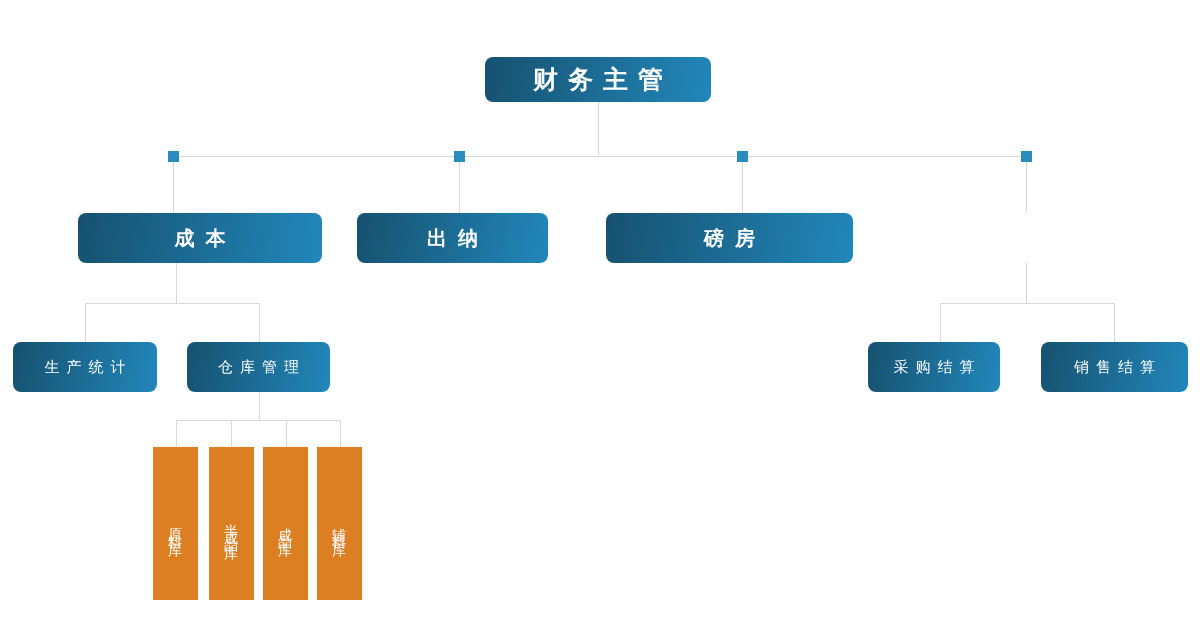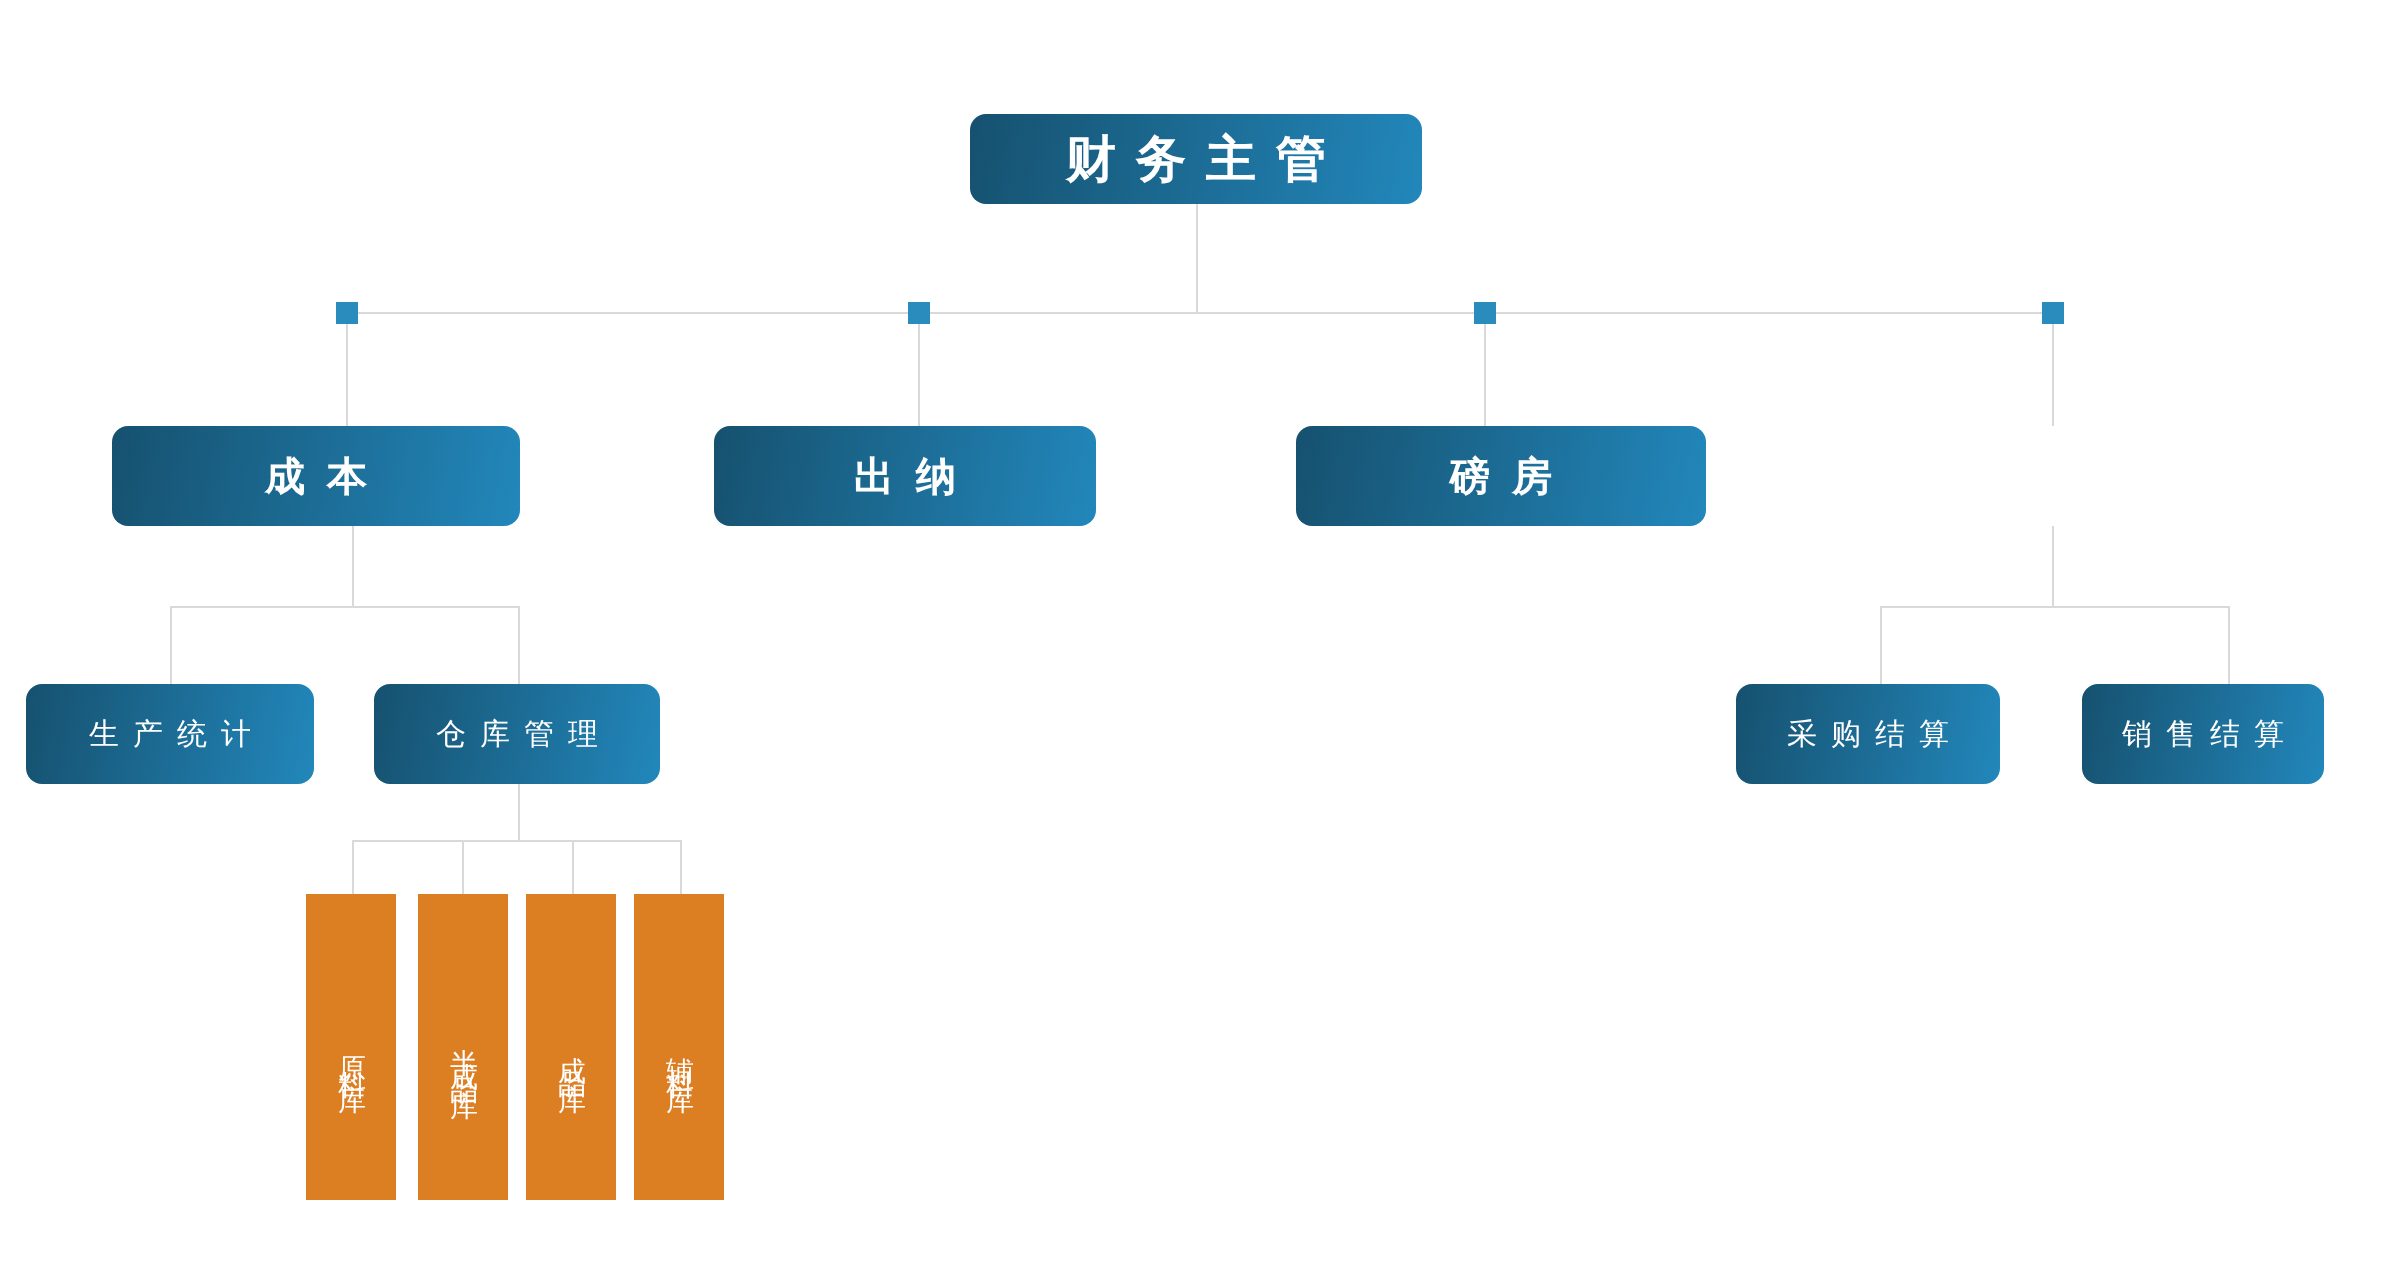--- a/index.html
+++ b/index.html
@@ -72,41 +72,41 @@
 
   <div class="jdot" style="left:168px;top:151px"></div>
   <div class="jdot" style="left:454px;top:151px"></div>
   <div class="jdot" style="left:737px;top:151px"></div>
   <div class="jdot" style="left:1021px;top:151px"></div>
 
   <div class="node lvl1">
     <span class="lbl">财务主管</span>
   </div>
 
-  <div class="node lvl2" style="left:56px;width:204px">
+  <div class="node lvl2" style="left:78px;width:244px">
     <span class="lbl">成本</span>
   </div>
   <div class="node lvl2" style="left:357px;width:191px">
     <span class="lbl">出纳</span>
   </div>
-  <div class="node lvl2" style="left:648px;width:205px">
+  <div class="node lvl2" style="left:606px;width:247px">
     <span class="lbl">磅房</span>
   </div>
 
   <div class="node lvl3" style="left:13px;width:144px">
     <span class="lbl">生产统计</span>
   </div>
   <div class="node lvl3" style="left:187px;width:143px">
     <span class="lbl">仓库管理</span>
   </div>
 
   <div class="node lvl3" style="left:868px;width:132px">
     <span class="lbl">采购结算</span>
   </div>
-  <div class="node lvl3" style="left:1041px;width:121px">
+  <div class="node lvl3" style="left:1041px;width:147px">
     <span class="lbl">销售结算</span>
   </div>
 
   <div class="node lvl4" style="left:153px">
     <span class="lbl">原料库</span>
   </div>
   <div class="node lvl4" style="left:209px">
     <span class="lbl">半成品库</span>
   </div>
   <div class="node lvl4" style="left:263px">

